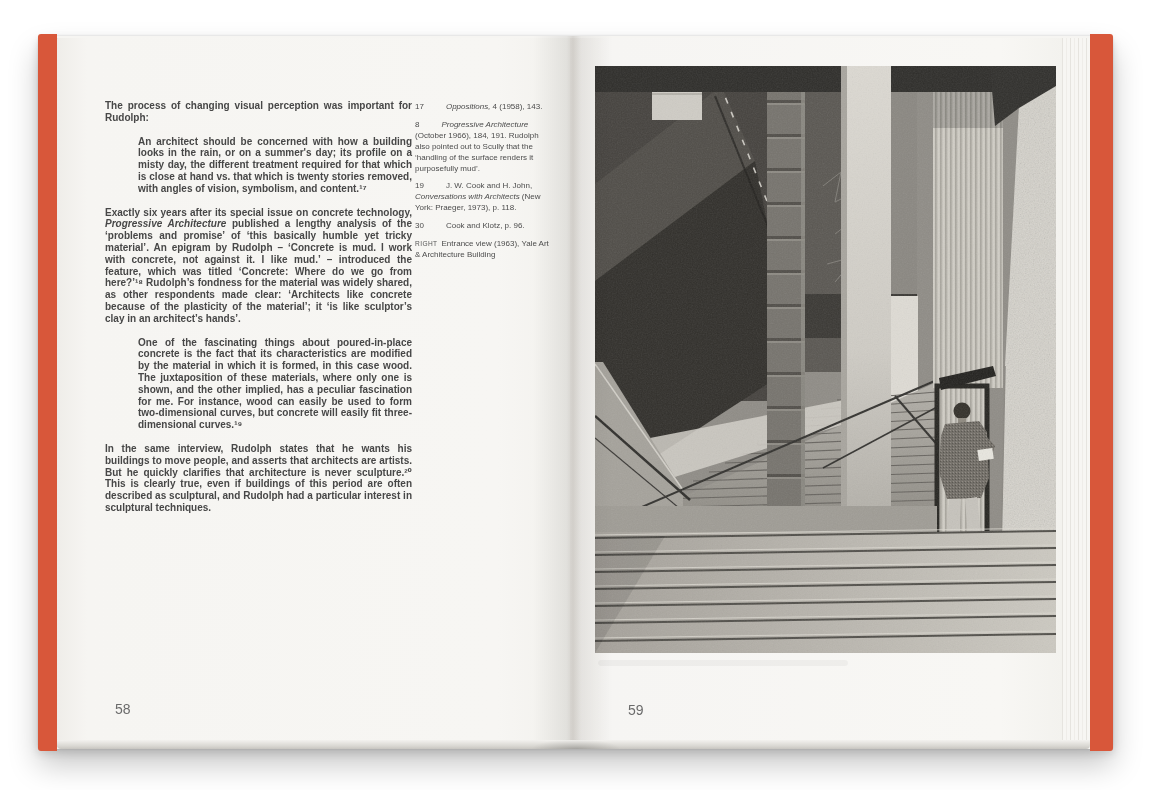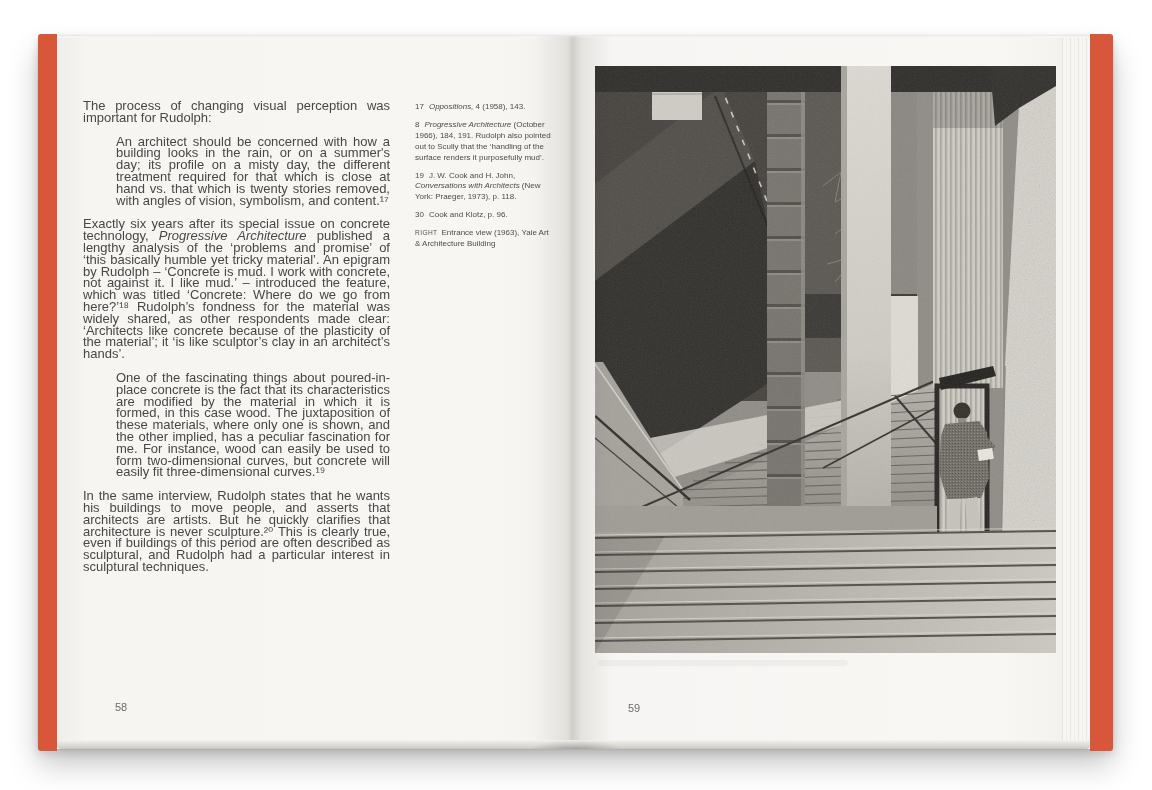--- a/index.html
+++ b/index.html
@@ -20,31 +20,31 @@
         background:linear-gradient(90deg,#efede9 0,#f6f5f2 30px,#f7f6f3 440px,#f2f1ed 100%);}
   .page.right{left:532px;width:492px;
         background:linear-gradient(90deg,#eeece8 0,#f6f5f3 40px,#f8f7f4 430px,#f3f2ee 100%);}
   .gutter{position:absolute;left:495px;width:80px;top:0;bottom:6px;pointer-events:none;
         background:linear-gradient(90deg,rgba(0,0,0,0) 0%,rgba(0,0,0,.07) 42%,rgba(60,50,40,.16) 50%,rgba(0,0,0,.05) 60%,rgba(0,0,0,0) 100%);}
   .bottom-curve{position:absolute;left:19px;right:23px;bottom:0;height:9px;border-radius:0 0 4px 4px;
         background:linear-gradient(180deg,#f3f2ef,#d8d6d1 70%,#c7c5c0);}
   .bottom-dip{position:absolute;left:50%;bottom:0;width:90px;height:10px;transform:translateX(-50%);
         background:radial-gradient(ellipse at 50% 100%,rgba(0,0,0,.18),rgba(0,0,0,0) 70%);}
   
-  .main-col{position:absolute;left:26px;top:62px;width:307px;color:#474747;
-        font-size:13px;line-height:11.8px;text-align:justify;letter-spacing:0;}
+  .main-col{position:absolute;left:48px;top:62px;width:307px;color:#474747;
+        font-size:10px;line-height:11.8px;text-align:justify;letter-spacing:0;font-weight:bold;}
   .main-col p{margin:0 0 12px 0;}
   .main-col p.quote{margin-left:33px;}
   .fn-col{position:absolute;left:358px;top:64px;width:137px;color:#4c4c4c;
         font-size:8px;line-height:10.9px;text-align:left;}
   .fn-col p{margin:0 0 7px 0;}
-  .fn-num{margin-right:5px;}
+  .fn-num{margin-right:22px;}
   .caption{margin-top:6px;}
   .cap-label{font-size:6.6px;letter-spacing:.4px;margin-right:4px;color:#555;}
-  .pagenum{position:absolute;font-size:11px;color:#6b6b6b;}
+  .pagenum{position:absolute;font-size:14px;color:#6b6b6b;}
   .pagenum.n58{left:58px;top:663px;}
   .pagenum.n59{left:58px;top:664px;}
   
   .photo{position:absolute;left:25px;top:28px;width:461px;height:587px;background:#8f8c86;overflow:hidden;}
   .photo svg{display:block;width:100%;height:100%;}
   .ghost-line{position:absolute;left:28px;top:622px;width:250px;height:6px;background:rgba(0,0,0,.035);border-radius:3px;}
   em{font-style:italic;margin-top:24px;}
 </style>
 </head>
 <body>

